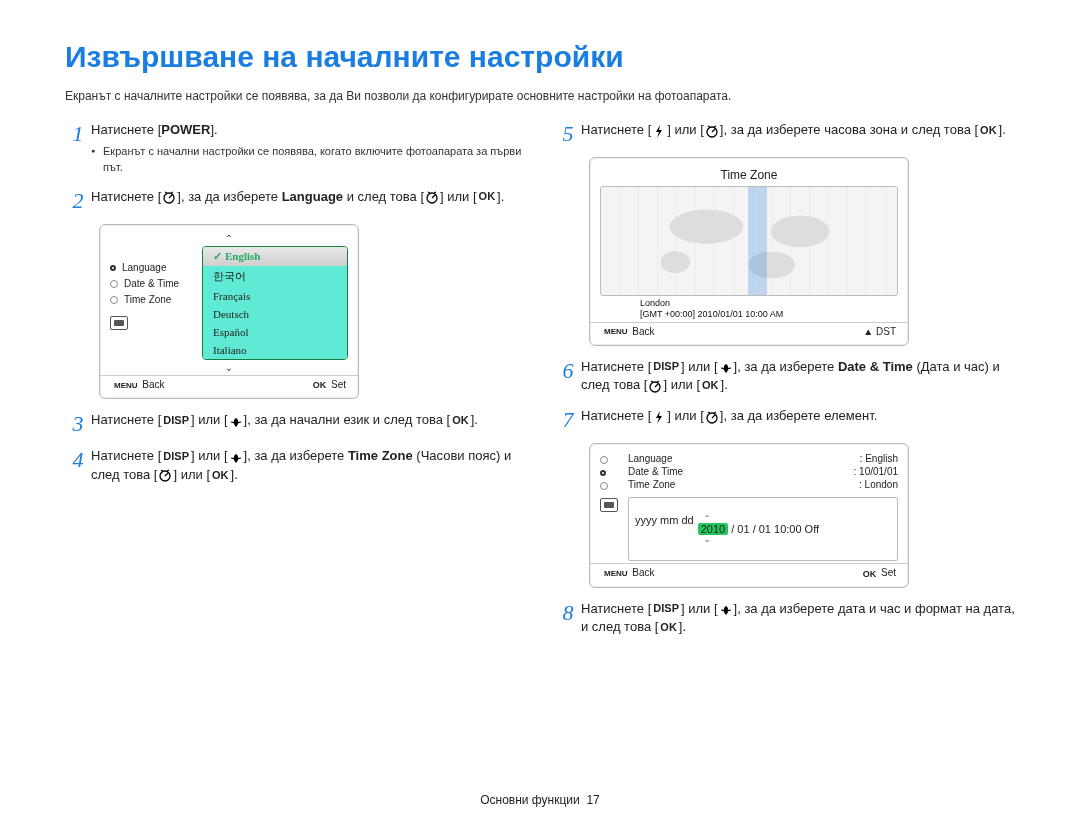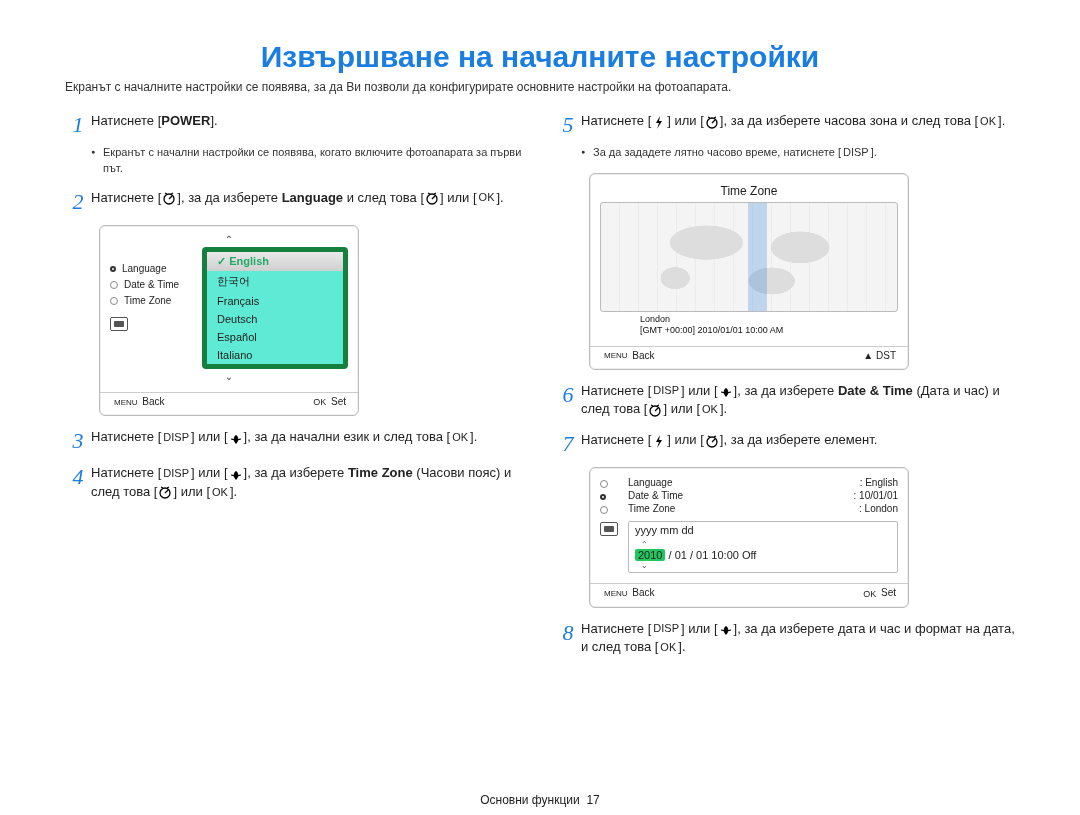--- a/index.html
+++ b/index.html
@@ -9,80 +9,79 @@
     height: 815px;
     background: #fff;
     color: #222;
     position: relative;
     padding: 40px 65px 0 65px;
   }
   h1.title {
     color: #1a7de0;
     font-size: 30px;
     font-weight: bold;
-    margin-bottom: 6px;
-    text-align: center;
+    margin-bottom: 15px;
   }
   p.intro { font-size: 12px; color: #333; margin-bottom: 18px; }
   .cols { display: flex; gap: 30px; }
   .col { flex: 1; }
   .step { display: flex; margin-bottom: 12px; }
   .step-num {
     color: #1a7de0;
     font-style: italic;
     font-family: Georgia, 'Times New Roman', serif;
     font-size: 22px;
     line-height: 1;
     width: 26px;
     flex: 0 0 26px;
     text-align: center;
     padding-top: 2px;
   }
   .step-body { flex: 1; font-size: 13px; color: #222; line-height: 1.45; }
   .step-body .sub {
-    font-size: 11px; color: #333; margin-top: 14px;
+    font-size: 11px; color: #333; margin-top: 4px;
     padding-left: 12px; position: relative;
   }
   .step-body .sub::before {
     content: "●"; position: absolute; left: 0; top: 2px; font-size: 7px;
   }
   .emph { font-weight: bold; }
   .icon-text {
-    display:inline-block; font-weight: normal; font-size:11px;
+    display:inline-block; font-weight: bold; font-size:11px;
     vertical-align: middle; padding:0 2px;
   }
   
   .ico {
     display:inline-block; width:16px; height:14px;
     vertical-align:middle; position:relative;
   }
   .ico svg { width:16px; height:14px; display:block; }
   
   .panel {
     border: 1px solid #bbb; border-radius: 6px;
     padding: 8px 10px; margin: 6px 0 12px 34px;
     width: 260px; background: #fff;
     box-shadow: 0 0 0 1px #eee inset;
   }
   .panel.wide { width: 320px; }
   .panel-footer {
     display:flex; justify-content:space-between;
-    border-top:1px solid #ccc; margin: 10px -10px 0 -10px;
+    border-top:1px solid #ccc; margin: 2px -10px 0 -10px;
     padding:3px 12px 0 12px; font-size:10px; color:#222;
   }
   .panel-top-chevron { text-align:center; font-size:10px; color:#444; margin-bottom:2px;}
   .lang-panel { display:flex; }
   .lang-left {
     flex:0 0 92px; font-size:10px; padding-top:14px;
   }
   .lang-left .row { display:flex; align-items:center; gap:6px; height:16px; }
   .ring { width:8px; height:8px; border:1px solid #888; border-radius:50%; display:inline-block; }
   .ring.on { width:6px;height:6px;border:2px solid #333; }
   .lang-right {
-    flex:1; border:5px solid #15803d; border-radius:4px; overflow:hidden;
+    flex:1; border:1px solid #15803d; border-radius:4px; overflow:hidden;font-family:Liberation Serif, serif;
   }
   .lang-right .opt {
     font-size:11px; padding:3px 10px; color:#222; background:#5eead4;
   }
   .lang-right .opt.sel {
     background: linear-gradient(#e9e9e9,#cfcfcf);
     color:#2a6; font-weight:bold;
   }
   .lang-right .opt.sel::before { content:"✓ "; color:#2a6; }
   .sidebar-icon {
@@ -108,21 +107,21 @@
   }
   .tz-map .bar {
     position:absolute; left:147px; top:0; bottom:0; width:19px;
     background: rgba(30,120,220,0.25);
   }
   .tz-caption { font-size:9px; color:#111; line-height:1.2;padding-left:40px; }
   
   .dt-row { display:flex; justify-content:space-between; font-size:10px; padding:1px 0;}
   .dt-box {
     border:1px solid #bbb; border-radius:2px; margin-top:6px;
-    font-size:11px; padding:2px 6px; display:flex; flex-direction:column; gap:4px;
+    font-size:11px; padding:16px 6px; display:flex; flex-direction:row; gap:4px;
   }
   .dt-select .chip {
     background:#22c55e; border-radius:2px; padding:0 3px; display:inline-block;
   }
   .footer {
     position:absolute; bottom:8px; left:0; right:0;
     text-align:center; font-size:12px; color:#222;margin-top:40px;
   }
 </style>
 </head>
@@ -229,23 +228,20 @@
   <div class="col">
 
     <div class="step">
       <div class="step-num">5</div>
       <div class="step-body">
         <span>Натиснете [</span><span class="ico"><svg>
               <use href="#i-flash"></use>
             </svg></span><span>] или [</span><span class="ico"><svg>
               <use href="#i-timer"></use>
             </svg></span><span>], за да изберете часова зона и след това [</span><span class="icon-text">OK</span><span>].</span>
-        <div class="sub">
-          <span>За да зададете лятно часово време, натиснете [</span><span class="icon-text">DISP</span><span>].</span>
-        </div>
       </div>
     </div>
 
     <div class="panel wide">
       <div class="tz-title">Time Zone</div>
       <div class="tz-map">
           <div class="bar"></div>
         </div>
       <div class="tz-caption">London</div>
       <div class="tz-caption">[GMT +00:00] 2010/01/01 10:00 AM</div>

